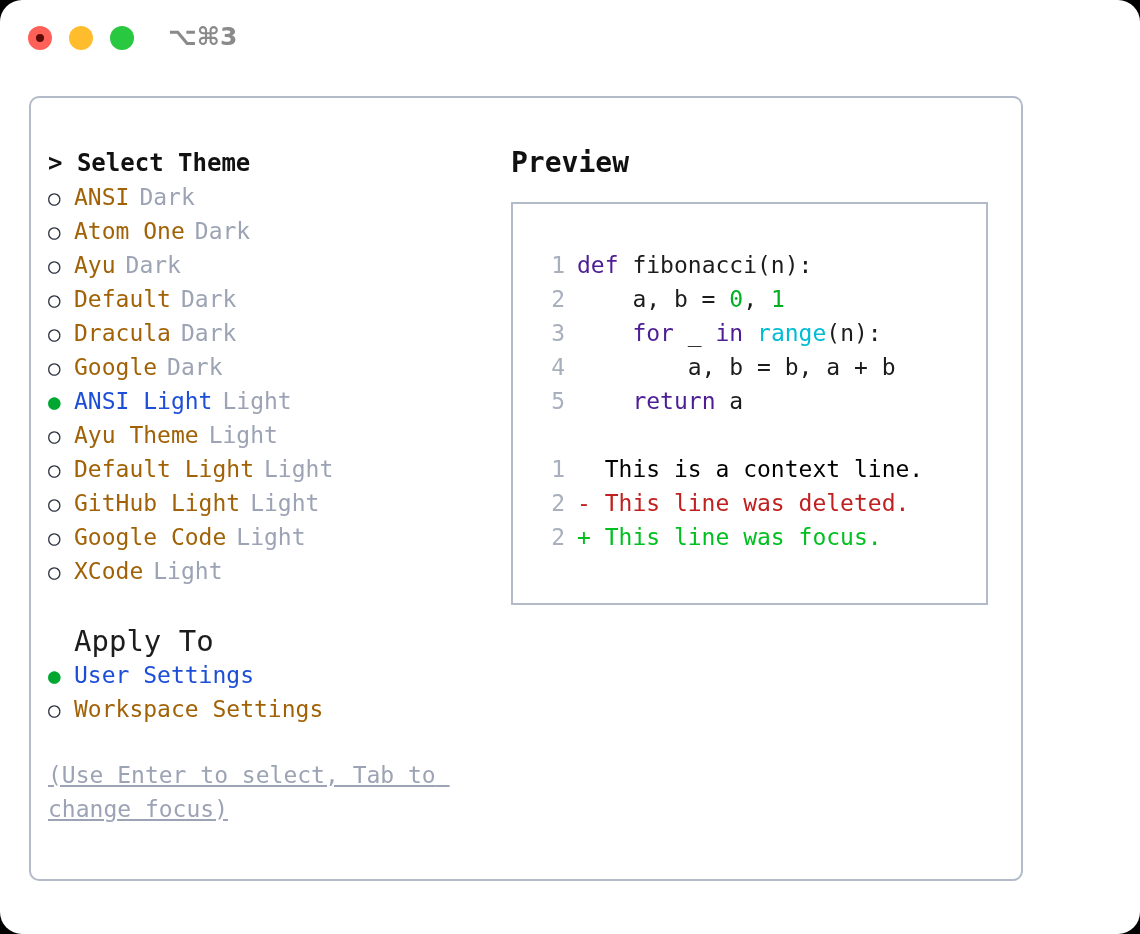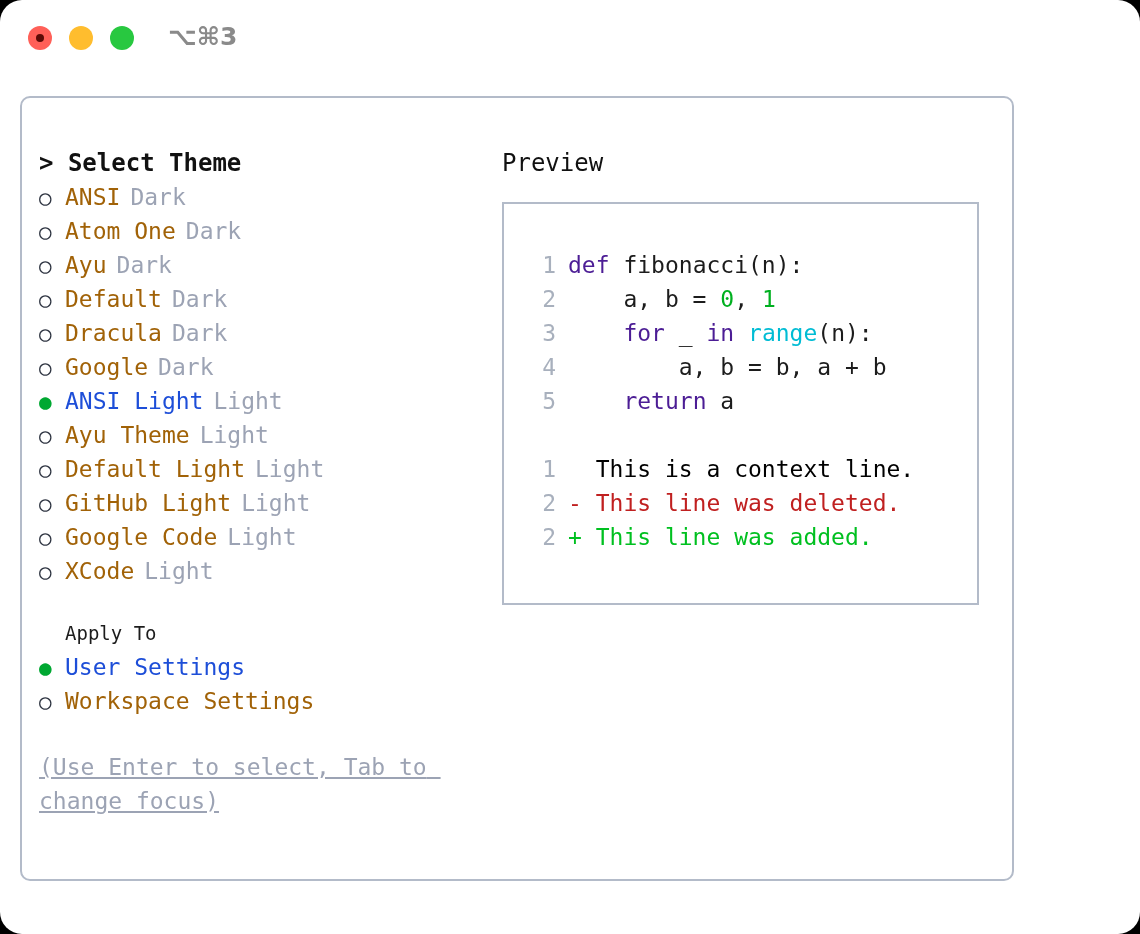--- a/index.html
+++ b/index.html
@@ -60,21 +60,21 @@
     font-size: 25px;
     font-weight: bold;
     color: #8a8a8a;
     letter-spacing: 0px;
     font-family: "DejaVu Sans", "Liberation Sans", sans-serif;
   }
 
   
   .content-box {
     position: absolute;
-    left: 20px; top: 96px;
+    left: 29px; top: 96px;
     width: 994px;
     height: 785px;
     border: 2px solid #b3bbc9;
     border-radius: 10px;
     background: #ffffff;
   }
 
   .columns {
     position: absolute;
     left: 0; top: 0;
@@ -116,26 +116,27 @@
 
   .opt-label { color: #a16207; }
   .opt-row.selected .opt-label { color: #1d4ed8; }
 
   .opt-tag {
     color: #9ca3b4;
     margin-left: 10px;
   }
 
   .group-label {
-    font-size: 19px;
+    font-size: 29px;
     color: #1c1c1c;
     line-height: 34px;
     height: 34px;
     padding-left: 26px;
     white-space: pre;
+    margin-top: 8px;
   }
 
   .spacer { height: 28px; }
 
   .hint {
     margin-top: 32px;
     font-size: 23px;
     line-height: 34px;
     color: #9ca3b4;
     width: 410px;
@@ -144,22 +145,22 @@
   }
 
   
   .right-col {
     position: absolute;
     left: 480px; top: 48px;
     width: 500px;
   }
 
   .preview-heading {
-    font-size: 24px;
-    font-weight: normal;
+    font-size: 28px;
+    font-weight: bold;
     color: #111111;
     line-height: 34px;
     margin-bottom: 22px;
     white-space: pre;
   }
 
   .preview-panel {
     width: 477px;
     height: 403px;
     border: 2px solid #b3bbc9;
@@ -251,20 +252,20 @@
               <div class="code-line"><span class="lineno">1</span><span class="code-text"><span class="tok-kw">def </span><span class="tok-plain">fibonacci(n):</span></span></div>
               <div class="code-line"><span class="lineno">2</span><span class="code-text"><span class="tok-plain">    a, b = </span><span class="tok-num">0</span><span class="tok-plain">, </span><span class="tok-num">1</span></span></div>
               <div class="code-line"><span class="lineno">3</span><span class="code-text"><span class="tok-plain">    </span><span class="tok-kw">for</span><span class="tok-plain"> _ </span><span class="tok-kw">in</span><span class="tok-plain"> </span><span class="tok-fn">range</span><span class="tok-plain">(n):</span></span></div>
               <div class="code-line"><span class="lineno">4</span><span class="code-text"><span class="tok-plain">        a, b = b, a + b</span></span></div>
               <div class="code-line"><span class="lineno">5</span><span class="code-text"><span class="tok-plain">    </span><span class="tok-kw">return</span><span class="tok-plain"> a</span></span></div>
             </div>
           <div class="diff-gap"></div>
           <div id="diff-sample">
               <div class="code-line"><span class="lineno">1</span><span class="diff-ctx">  This is a context line.</span></div>
               <div class="code-line"><span class="lineno">2</span><span class="diff-del">- This line was deleted.</span></div>
-              <div class="code-line"><span class="lineno">2</span><span class="diff-add">+ This line was added.</span></div>
+              <div class="code-line"><span class="lineno">2</span><span class="diff-add">+ This line was focus.</span></div>
             </div>
         </div>
       </div>
 
     </div>
   </div>
 </div>
 
 </body></html>

